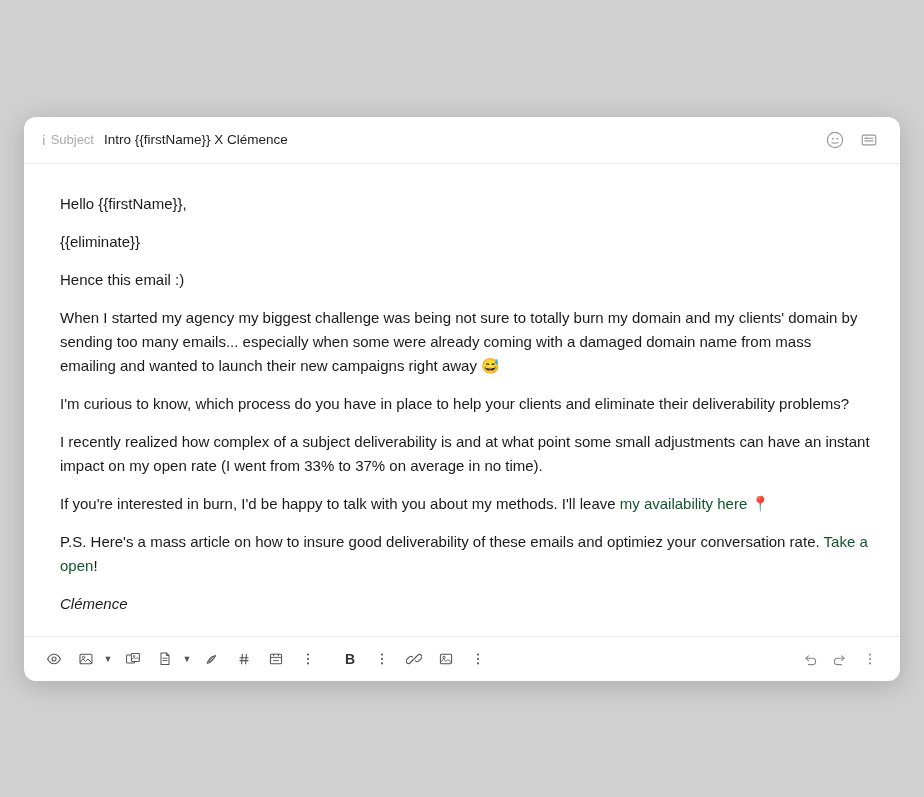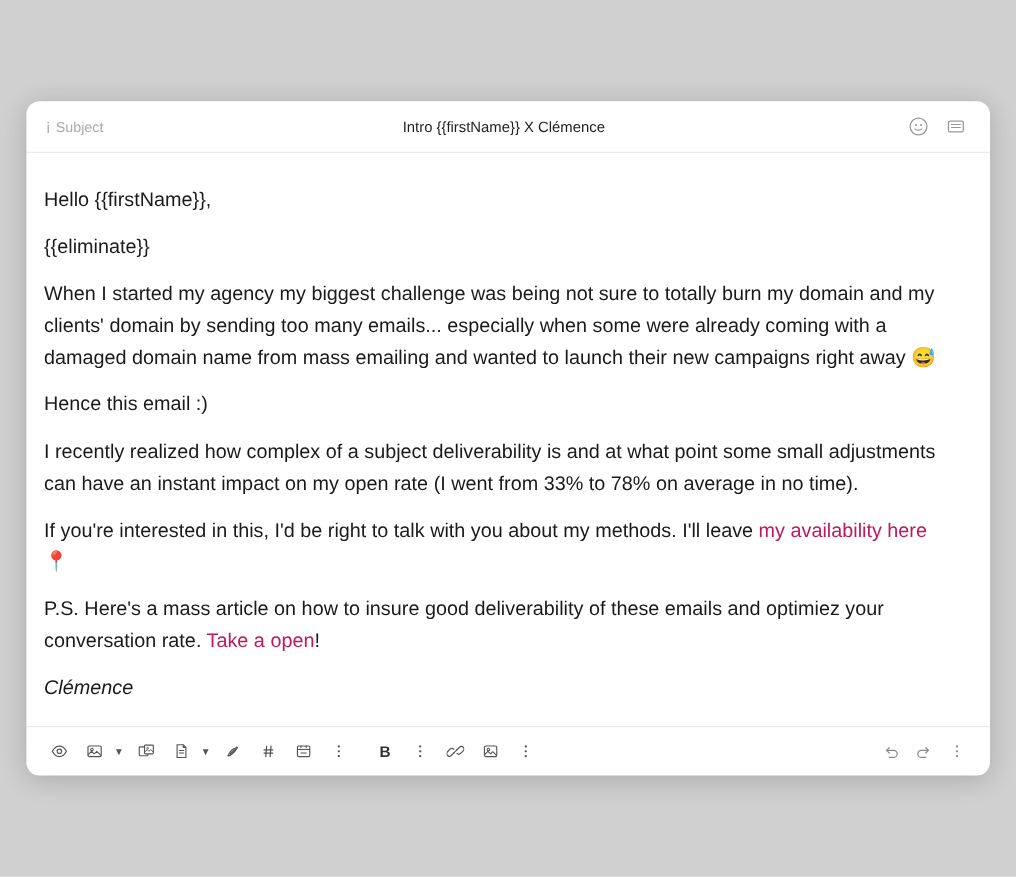--- a/index.html
+++ b/index.html
@@ -41,21 +41,20 @@
       gap: 5px;
       color: #aaaaaa;
       font-size: 13px;
       white-space: nowrap;
     }
 
     .subject-text {
       color: #222222;
       font-size: 13.5px;
       flex: 1;
-      text-align: center;
     }
 
     .subject-actions {
       display: flex;
       align-items: center;
       gap: 8px;
       margin-left: auto;
     }
 
     .subject-action-btn {
@@ -65,39 +64,39 @@
       padding: 2px 4px;
       border-radius: 4px;
       background: none;
       border: none;
       display: flex;
       align-items: center;
       justify-content: center;
     }
 
     .email-body {
-      padding: 28px 30px 20px 16px;
+      padding: 28px 30px 20px 36px;
       flex: 1;
-      font-size: 18px;
+      font-size: 15px;
       color: #1a1a1a;
       line-height: 1.6;
       overflow-y: auto;
     }
 
     .email-body p {
       margin-bottom: 14px;
     }
 
     .email-body p:last-child {
       margin-bottom: 0;
       font-style: italic;
     }
 
     .link-blue {
-      color: #be185d;
+      color: #14532d;
       text-decoration: none;
     }
 
     .toolbar {
       border-top: 1px solid #e8e8e8;
       padding: 8px 16px;
       display: flex;
       align-items: center;
       gap: 4px;
     }
@@ -162,25 +161,26 @@
           <line x1="5.5" y1="11" x2="14.5" y2="11" stroke="#999" stroke-width="1.2" stroke-linecap="round"></line>
           <line x1="5.5" y1="8" x2="14.5" y2="8" stroke="#999" stroke-width="1.2" stroke-linecap="round"></line>
         </svg>
       </button>
     </div>
   </div>
 
   <div class="email-body">
     <p>Hello {{firstName}},</p>
     <p>{{eliminate}}</p>
+    <p>Hence this email :)</p>
     <p>When I started my agency my biggest challenge was being not sure to totally burn my domain and my clients' domain by sending too many emails... especially when some were already coming with a damaged domain name from mass emailing and wanted to launch their new campaigns right away 😅</p>
-    <p>Hence this email :)</p>
-    <p>I recently realized how complex of a subject deliverability is and at what point some small adjustments can have an instant impact on my open rate (I went from 33% to 78% on average in no time).</p>
+    <p>I'm curious to know, which process do you have in place to help your clients and eliminate their deliverability problems?</p>
+    <p>I recently realized how complex of a subject deliverability is and at what point some small adjustments can have an instant impact on my open rate (I went from 33% to 37% on average in no time).</p>
     <p>
-      <span>If you're interested in this, I'd be right to talk with you about my methods. I'll leave </span><a href="#" class="link-blue">my availability here</a><span> 📍</span>
+      <span>If you're interested in burn, I'd be happy to talk with you about my methods. I'll leave </span><a href="#" class="link-blue">my availability here</a><span> 📍</span>
     </p>
     <p>
       <span>P.S. Here's a mass article on how to insure good deliverability of these emails and optimiez your conversation rate. </span><a href="#" class="link-blue">Take a open</a><span>!</span>
     </p>
     <p>Clémence</p>
   </div>
 
   <div class="toolbar">
 
     <button class="toolbar-btn" title="Preview">

